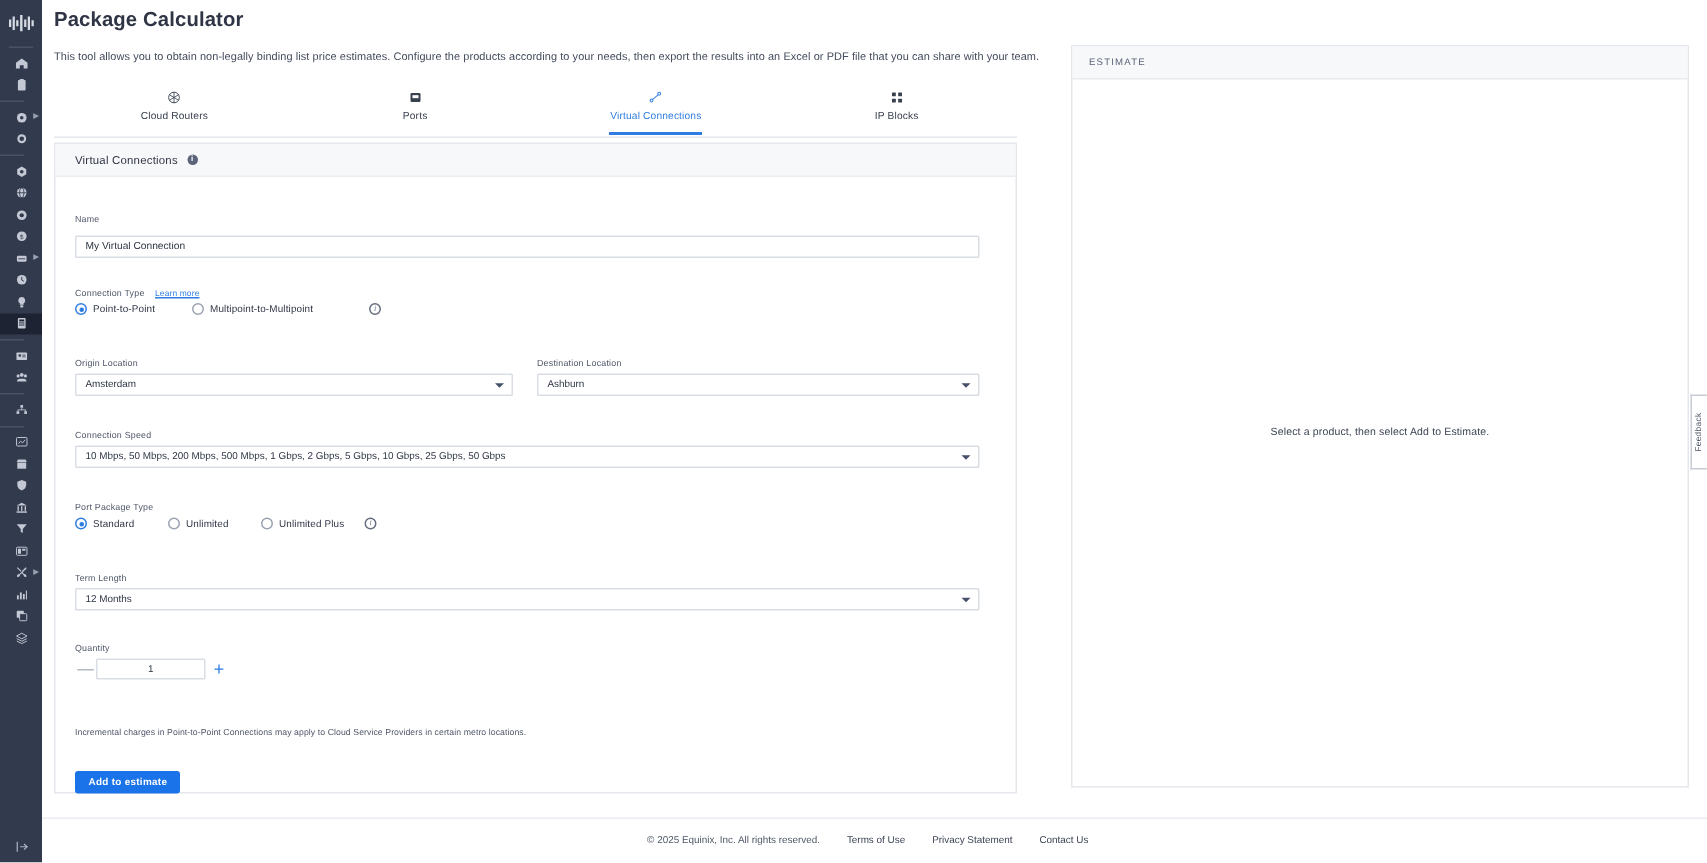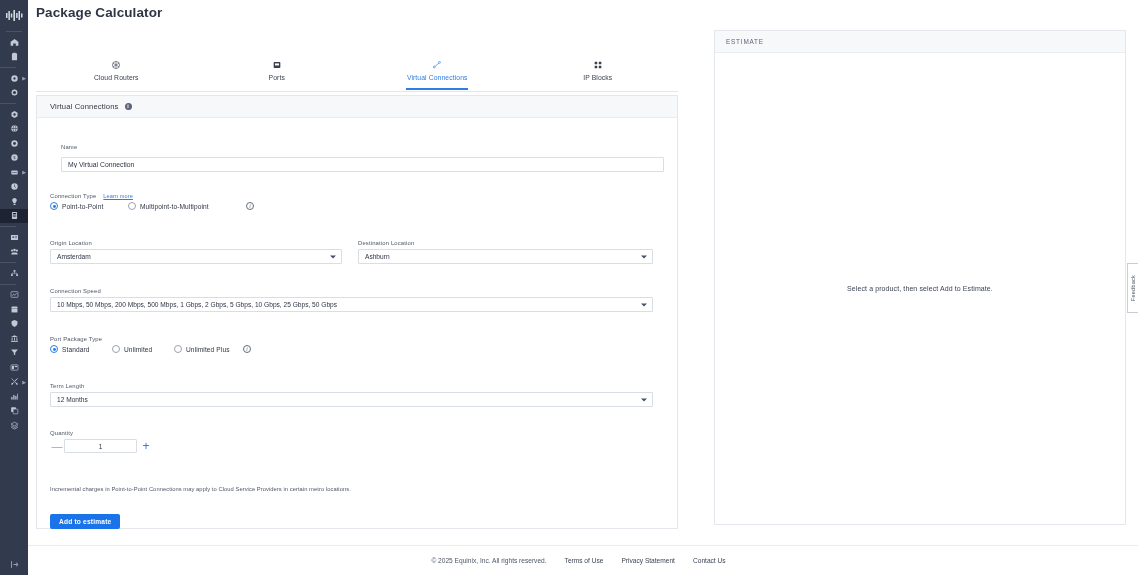--- a/index.html
+++ b/index.html
@@ -456,20 +456,21 @@
         <path d="M2 1.5v9"></path>
           <path d="M4.5 6h6"></path>
           <path d="M8 3.5L10.8 6 8 8.5"></path>
       </svg>
     </div>
   </div>
 
   <div class="main">
 
     <div class="page-title">Package Calculator</div>
+    <div class="page-desc">This tool allows you to obtain non-legally binding list price estimates. Configure the products according to your needs, then export the results into an Excel or PDF file that you can share with your team.</div>
 
     <div class="content">
 
       <div class="col-left">
 
         <div class="tabs" id="tabs">
             <div class="tab">
               <span class="t-ico">
                 <svg width="10" height="10" viewBox="0 0 18 18">
                   <circle cx="9" cy="9" r="6.4" fill="none" stroke="currentColor" stroke-width="1.1"></circle>
@@ -512,21 +513,21 @@
         <div class="tabs-rule"></div>
 
         <div class="card">
           <div class="card-head">
             <span class="ch-title">Virtual Connections</span>
             <span class="info-dot">i</span>
           </div>
 
           <div class="card-body">
 
-            <div class="field" style="left:24px; top:26px; width:603px;">
+            <div class="field" style="left:13px; top:26px; width:603px;">
               <span class="lbl">Name</span>
               <input class="txt" type="text" value="My Virtual Connection" style="">
             </div>
 
             <div class="field" style="left:13px; top:75px; width:420px;">
               <div class="lbl-row">
                 <span class="lbl" style="margin:0;">Connection Type</span>
                 <span class="link">Learn more</span>
               </div>
               <div class="radios">

